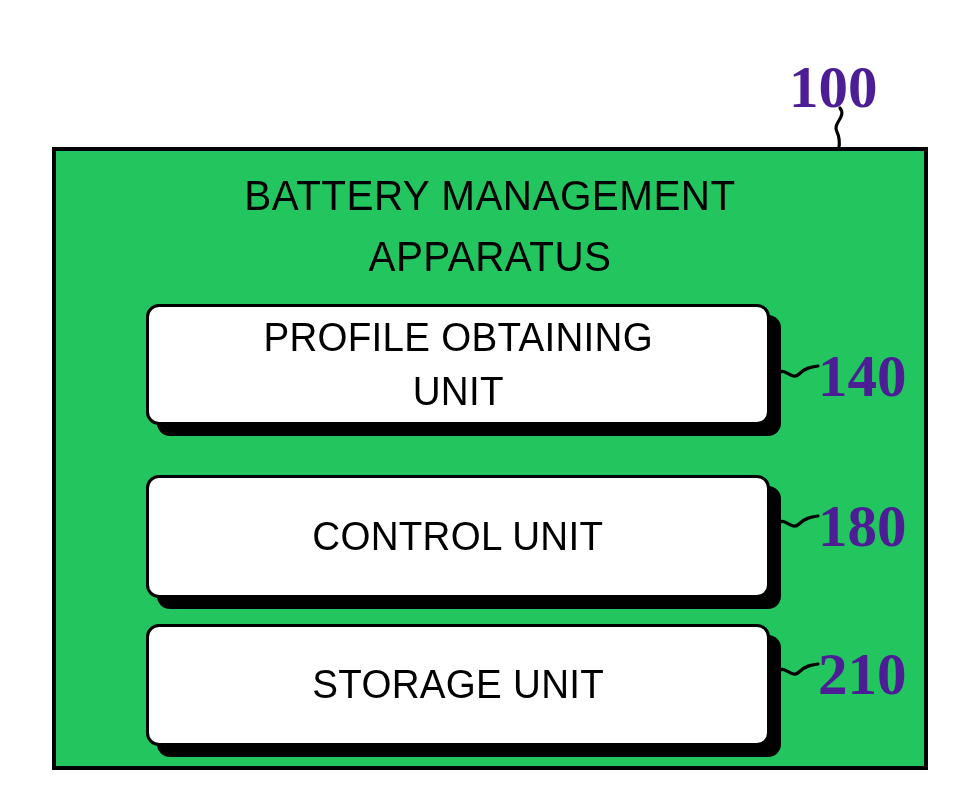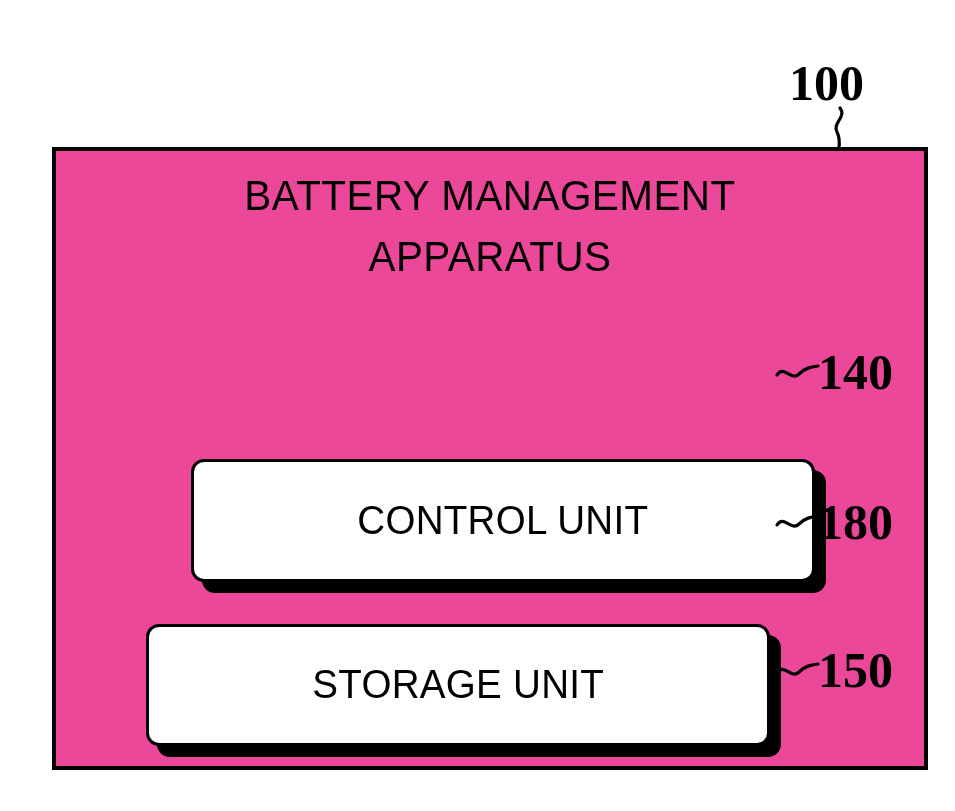--- a/index.html
+++ b/index.html
@@ -22,21 +22,21 @@
 
   
   .outer-box {
     position: absolute;
     left: 52px;
     top: 147px;
     width: 876px;
     height: 623px;
     box-sizing: border-box;
     border: 4px solid #000000;
-    background: #ec4899;
+    background: #22c55e;
   }
 
   
   .apparatus-title {
     position: absolute;
     left: 0;
     top: 14px;
     width: 100%;
     text-align: center;
     font-family: "Liberation Sans", sans-serif;
@@ -58,42 +58,42 @@
     box-sizing: border-box;
     border: 3px solid #000000;
     border-radius: 13px;
     background: #ffffff;
     box-shadow: 11px 11px 0 0 #000000;
     display: flex;
     align-items: center;
     justify-content: center;
   }
   .unit-block-1 { top: 153px; height: 121px; }
-  .unit-block-2 { top: 308px; height: 123px; margin-left: 45px; }
+  .unit-block-2 { top: 324px; height: 123px; }
   .unit-block-3 { top: 461px; height: 122px; margin-top: 12px; }
 
   .unit-label {
     font-family: "Liberation Sans", sans-serif;
     font-size: 41px;
     line-height: 1.30;
     letter-spacing: 0.3px;
     font-weight: 400;
     color: #000000;
     text-align: center;
     transform: scaleX(0.94);
     white-space: pre-line;
   }
 
   
   .ref-numeral {
     position: absolute;
     font-family: "Liberation Serif", serif;
-    font-size: 50px;
+    font-size: 59px;
     font-weight: 700;
-    color: #000000;
+    color: #4c1d95;
     line-height: 1;
     white-space: nowrap;
   }
   .ref-100 { left: 789px; top: 58px; }
   .ref-110 { left: 818px; top: 347px; }
   .ref-120 { left: 818px; top: 497px; }
   .ref-130 { left: 818px; top: 645px; }
 
   
   .leader {
@@ -121,20 +121,24 @@
 
   <svg class="leader leader-100" viewBox="0 0 30 44">
     <path d="M14 0 C 21 9, 6 15, 11 24 C 15 32, 13 38, 12.5 44"></path>
   </svg>
 
   <div class="outer-box">
 
     <div class="apparatus-title">BATTERY MANAGEMENT
 APPARATUS</div>
 
+    <div class="unit-block unit-block-1">
+      <div class="unit-label">PROFILE OBTAINING
+UNIT</div>
+    </div>
 
     <div class="unit-block unit-block-2">
       <div class="unit-label">CONTROL UNIT</div>
     </div>
 
     <div class="unit-block unit-block-3">
       <div class="unit-label">STORAGE UNIT</div>
     </div>
 
   </div>
@@ -145,15 +149,15 @@
   <div class="ref-numeral ref-110">140</div>
 
   <svg class="leader leader-120" viewBox="0 0 46 24">
     <path d="M0 15 C 7 4, 14 22, 22 14 C 28 8, 34 7, 41 6"></path>
   </svg>
   <div class="ref-numeral ref-120">180</div>
 
   <svg class="leader leader-130" viewBox="0 0 46 24">
     <path d="M0 15 C 7 4, 14 22, 22 14 C 28 8, 34 7, 41 6"></path>
   </svg>
-  <div class="ref-numeral ref-130">150</div>
+  <div class="ref-numeral ref-130">210</div>
 
 </div>
 
 </body></html>

